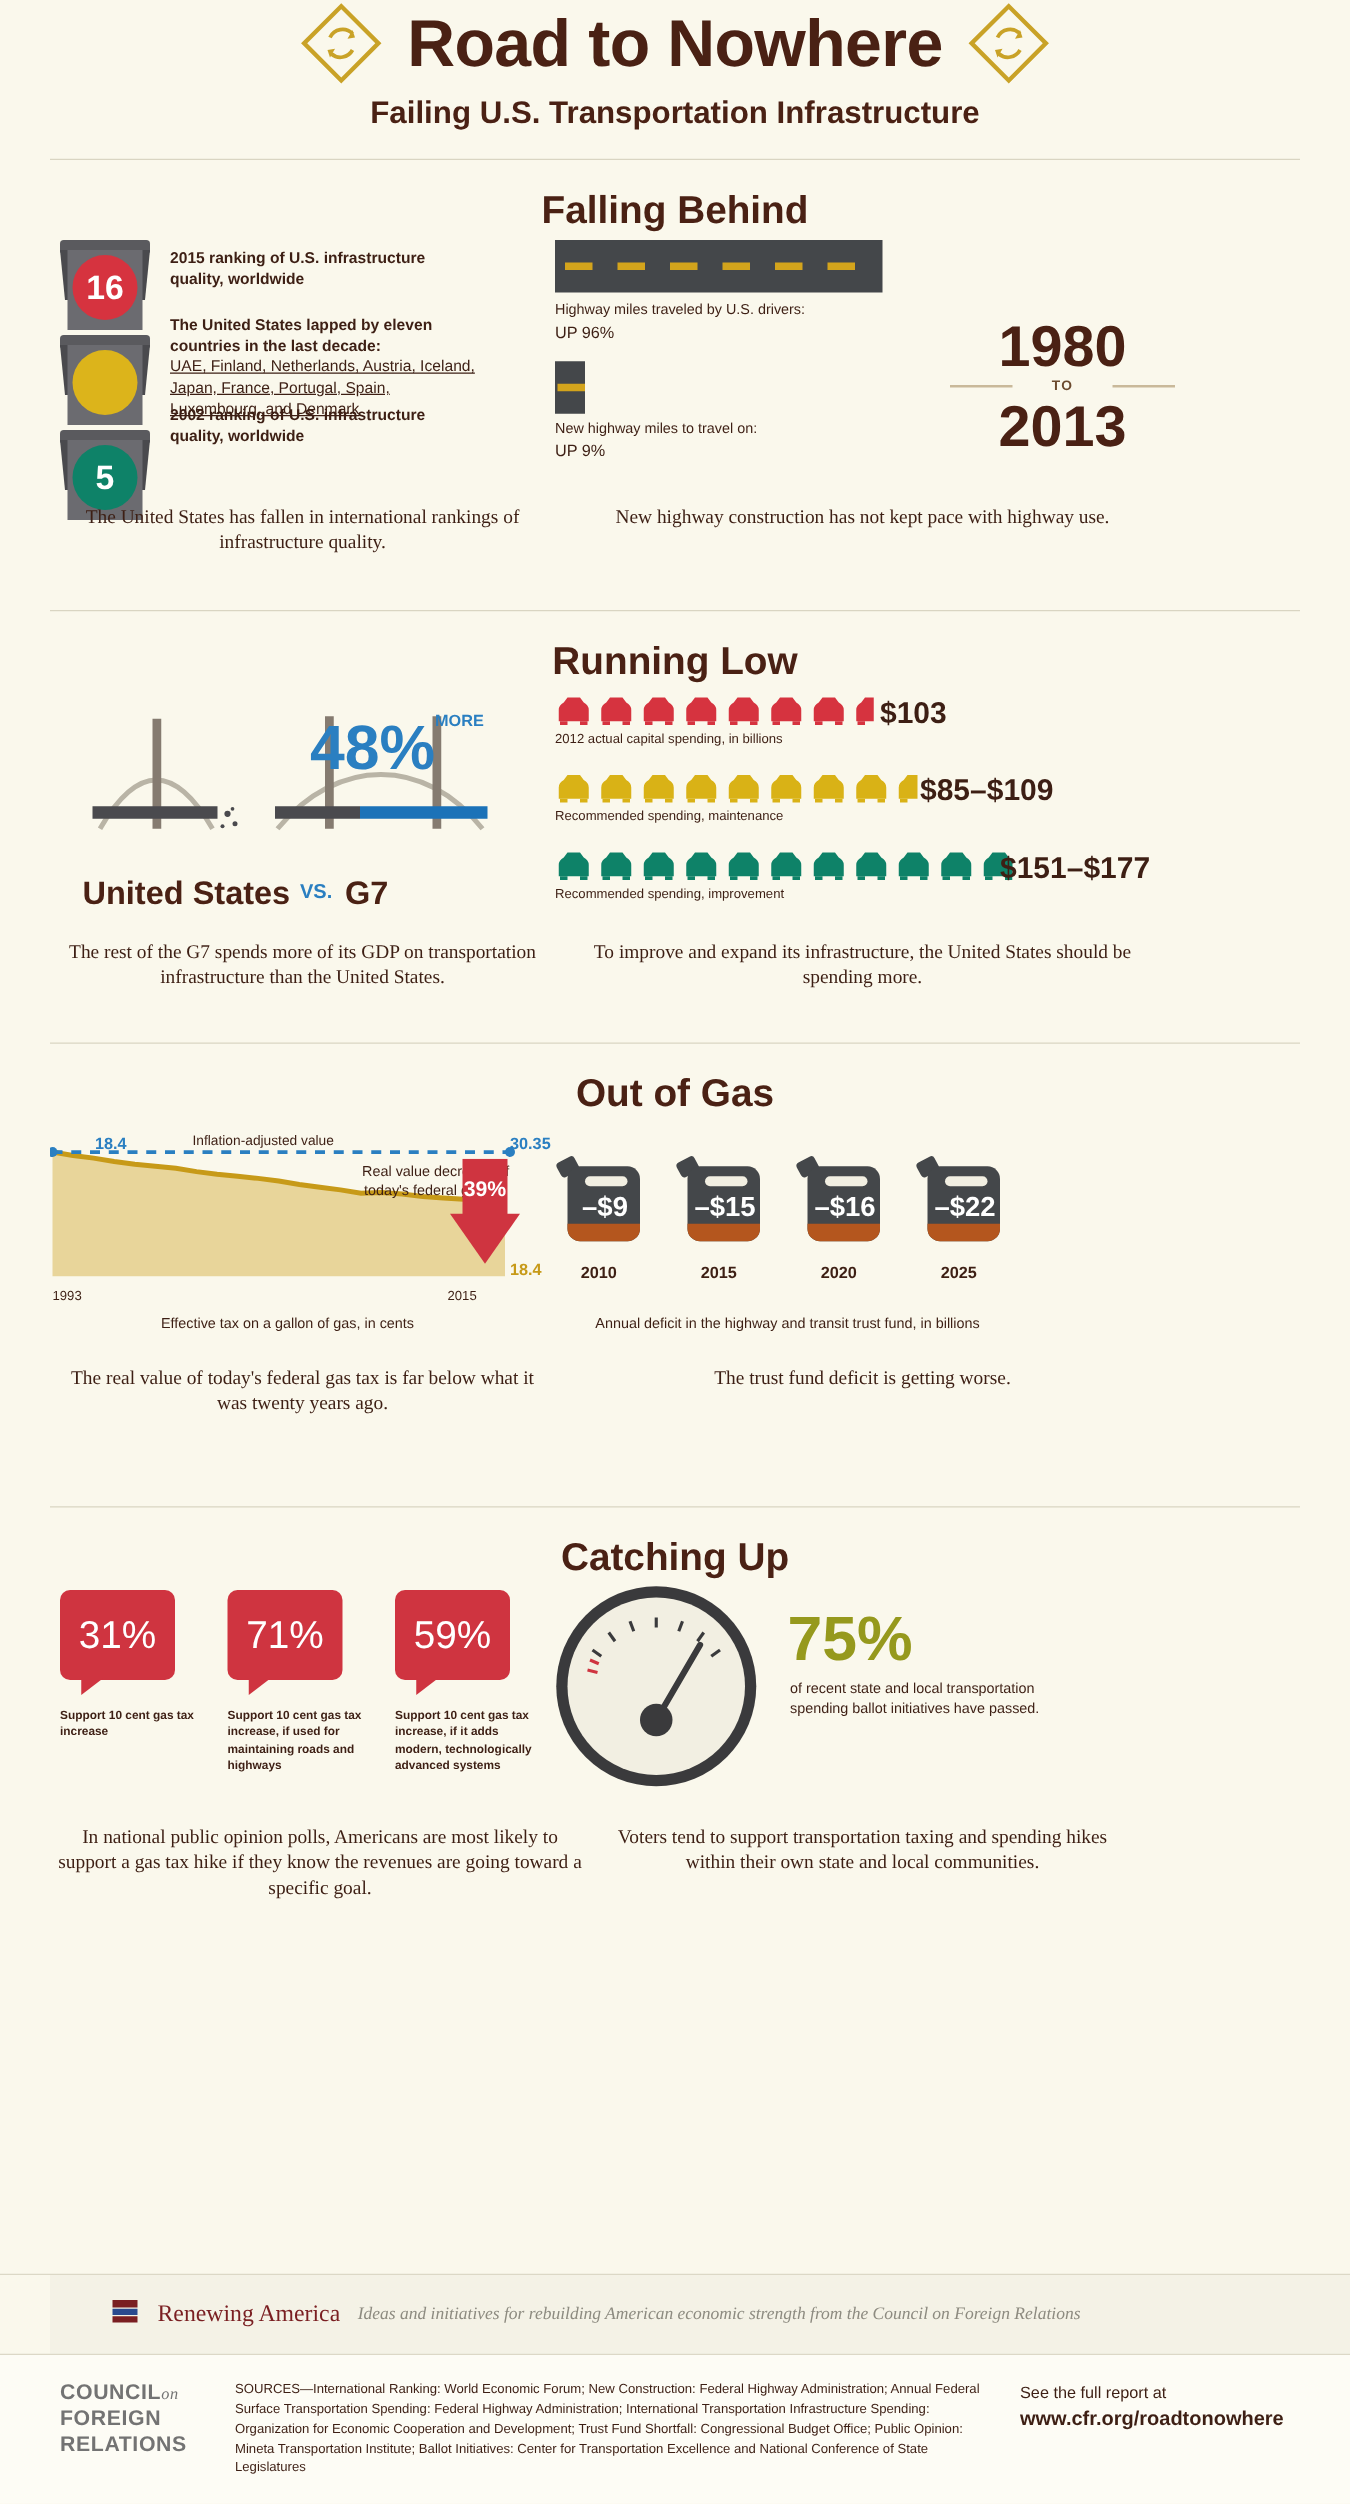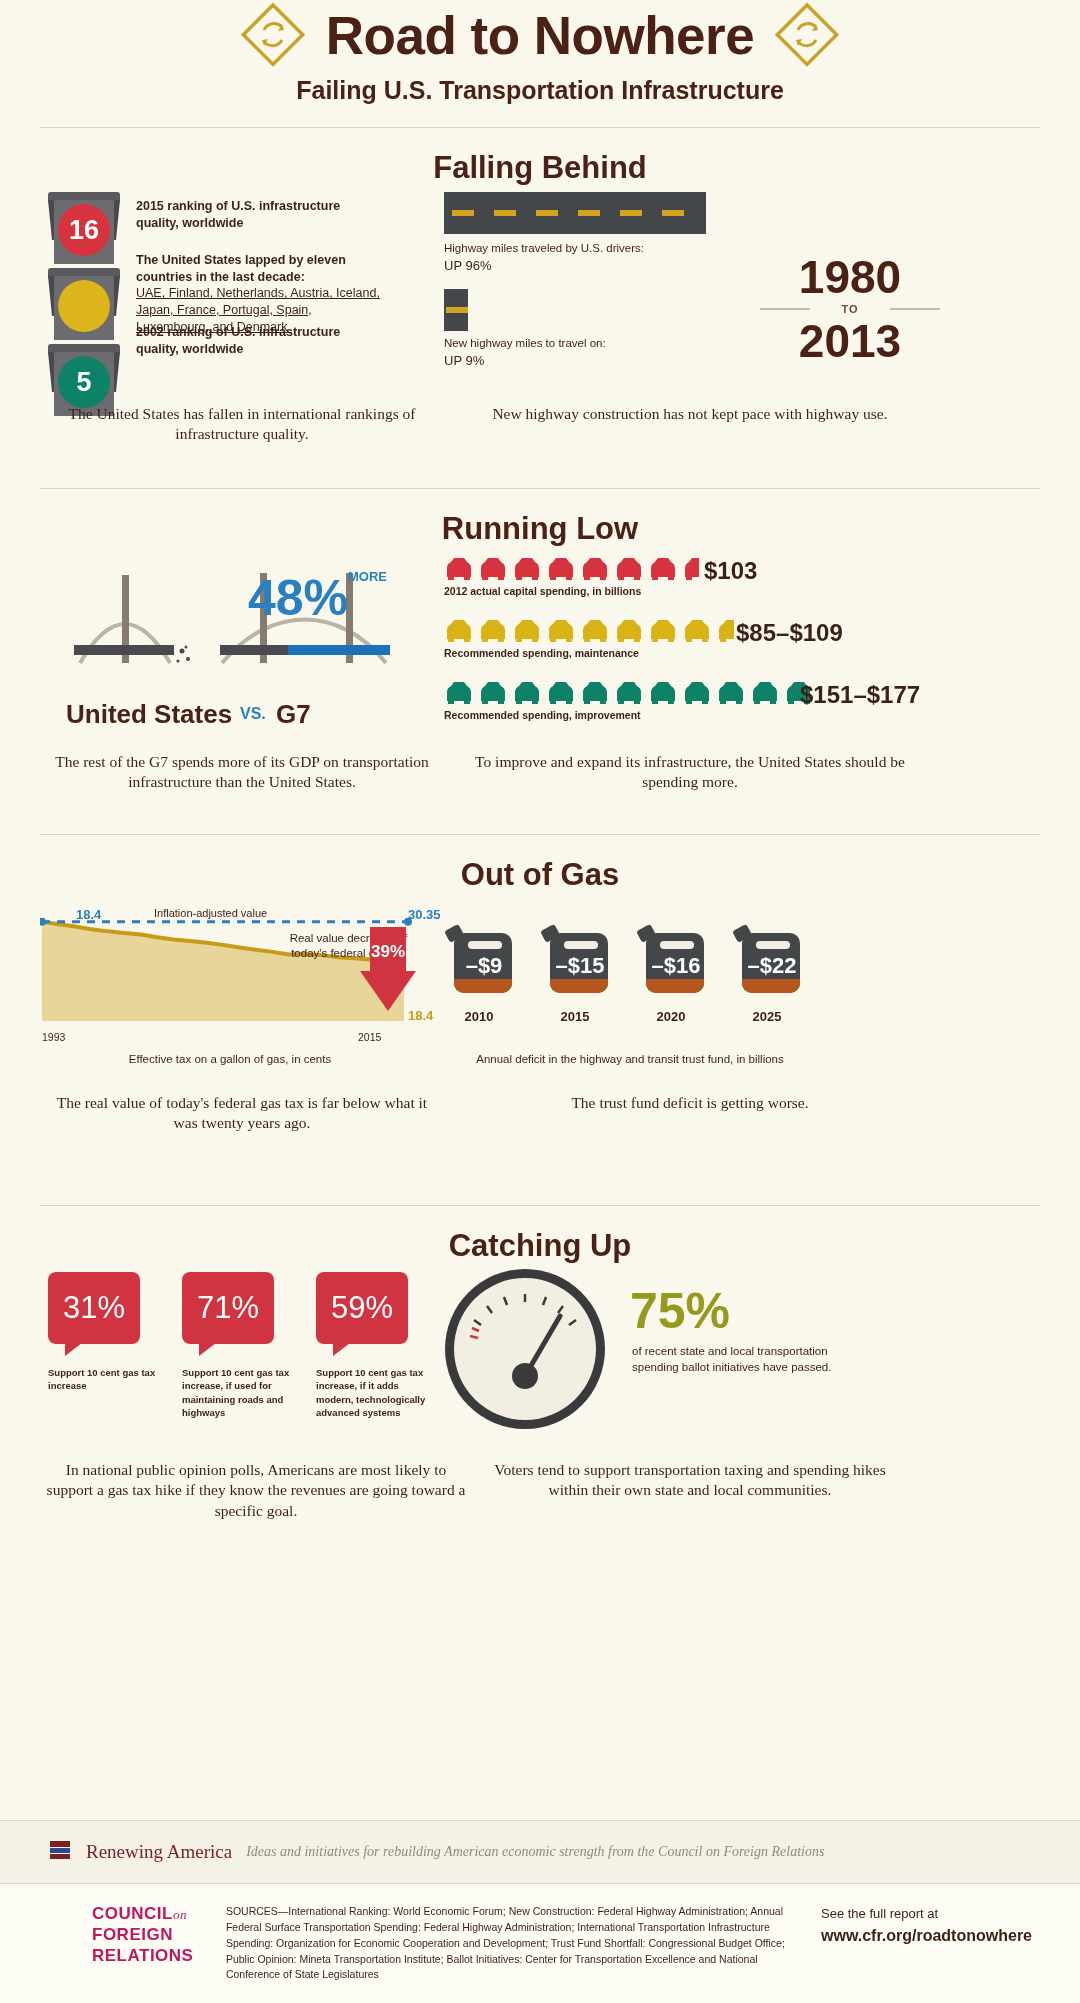--- a/index.html
+++ b/index.html
@@ -88,21 +88,21 @@
 
   
   #running { position: relative; height: 265px; }
   .pct48 { position: absolute; left: 248px; top: 26px; font-size: 50px; font-weight: bold; color: #2a7fc1; line-height: 1; }
   .more { position: absolute; left: 348px; top: 22px; font-size: 13px; font-weight: bold; color: #2a7fc1; }
   .us-label { position: absolute; left: 66px; top: 152px; font-size: 26px; font-weight: bold; color: #4a2114; }
   .vs-label { position: absolute; left: 240px; top: 158px; font-size: 16px; font-weight: bold; color: #2a7fc1; }
   .g7-label { position: absolute; left: 276px; top: 152px; font-size: 26px; font-weight: bold; color: #4a2114; }
   .car-row { position: absolute; display: flex; align-items: flex-end; gap: 4px; }
   .car-amt { position: absolute; font-size: 24px; font-weight: bold; color: #3d1f14; }
-  .car-cap { position: absolute; font-size: 10.5px; font-weight: bold; color: #3d1f14; }
+  .car-cap { position: absolute; font-size: 10.5px; font-weight: normal; color: #3d1f14; }
 
   .cap-left-rl { position: absolute; left: 46px; top: 205px; width: 392px; }
   .cap-right-rl { position: absolute; left: 470px; top: 205px; width: 440px; }
 
   
   #gas { position: relative; height: 290px; }
   .chart-area { position: absolute; left: 40px; top: 10px; width: 380px; height: 140px; }
   .chart-note { position: absolute; left: 236px; top: 28px; width: 145px; text-align: center; font-size: 11.5px; line-height: 1.3; }
   .lbl-184-left { position: absolute; left: 36px; top: 4px; font-size: 13px; font-weight: bold; color: #2a7fc1; }
   .lbl-3035 { position: absolute; left: 368px; top: 4px; font-size: 13px; font-weight: bold; color: #2a7fc1; }
@@ -136,25 +136,25 @@
 
   .gauge-wrap { position: absolute; left: 440px; top: 0px; }
   .pct75 { position: absolute; left: 630px; top: 22px; font-size: 50px; font-weight: bold; color: #96991d; line-height: 1; }
   .pct75-cap { position: absolute; left: 632px; top: 80px; width: 230px; font-size: 11.5px; line-height: 1.35; }
 
   .cap-left-c { position: absolute; left: 46px; top: 196px; width: 420px; }
   .cap-right-c { position: absolute; left: 480px; top: 196px; width: 420px; }
 
   
   .foot-rule { height: 1px; background: #dcd8c6; margin: 0 0 0 0; }
-  .ra-band { background: #f4f2e6; padding: 18px 48px; display: flex; align-items: center; gap: 14px; }
+  .ra-band { background: #f4f2e6; padding: 18px 48px; display: flex; align-items: center; gap: 14px; margin-left: 40px; }
   .ra-name { font-family: "Liberation Serif", serif; font-size: 19px; color: #7a1f22; }
   .ra-tag { font-family: "Liberation Serif", serif; font-style: italic; font-size: 14px; color: #8d8b80; }
   .cfr-band { background: #fdfcf5; padding: 20px 48px; display: flex; gap: 28px; align-items: flex-start; }
-  .cfr-logo { font-size: 17px; font-weight: bold; color: #be185d; line-height: 1.22; letter-spacing: 0.5px; width: 112px; margin-left: 44px; }
+  .cfr-logo { font-size: 17px; font-weight: bold; color: #737373; line-height: 1.22; letter-spacing: 0.5px; width: 112px; }
   .cfr-logo i { font-family: "Liberation Serif", serif; font-size: 13px; font-weight: normal; }
   .sources { font-size: 10.5px; line-height: 1.5; width: 600px; color: #3d1f14; }
   .report { font-size: 13px; line-height: 1.5; color: #3d1f14; }
   .report .url { font-size: 16px; font-weight: bold; }
 </style>
 </head>
 <body>
 
 <div class="page">
 

